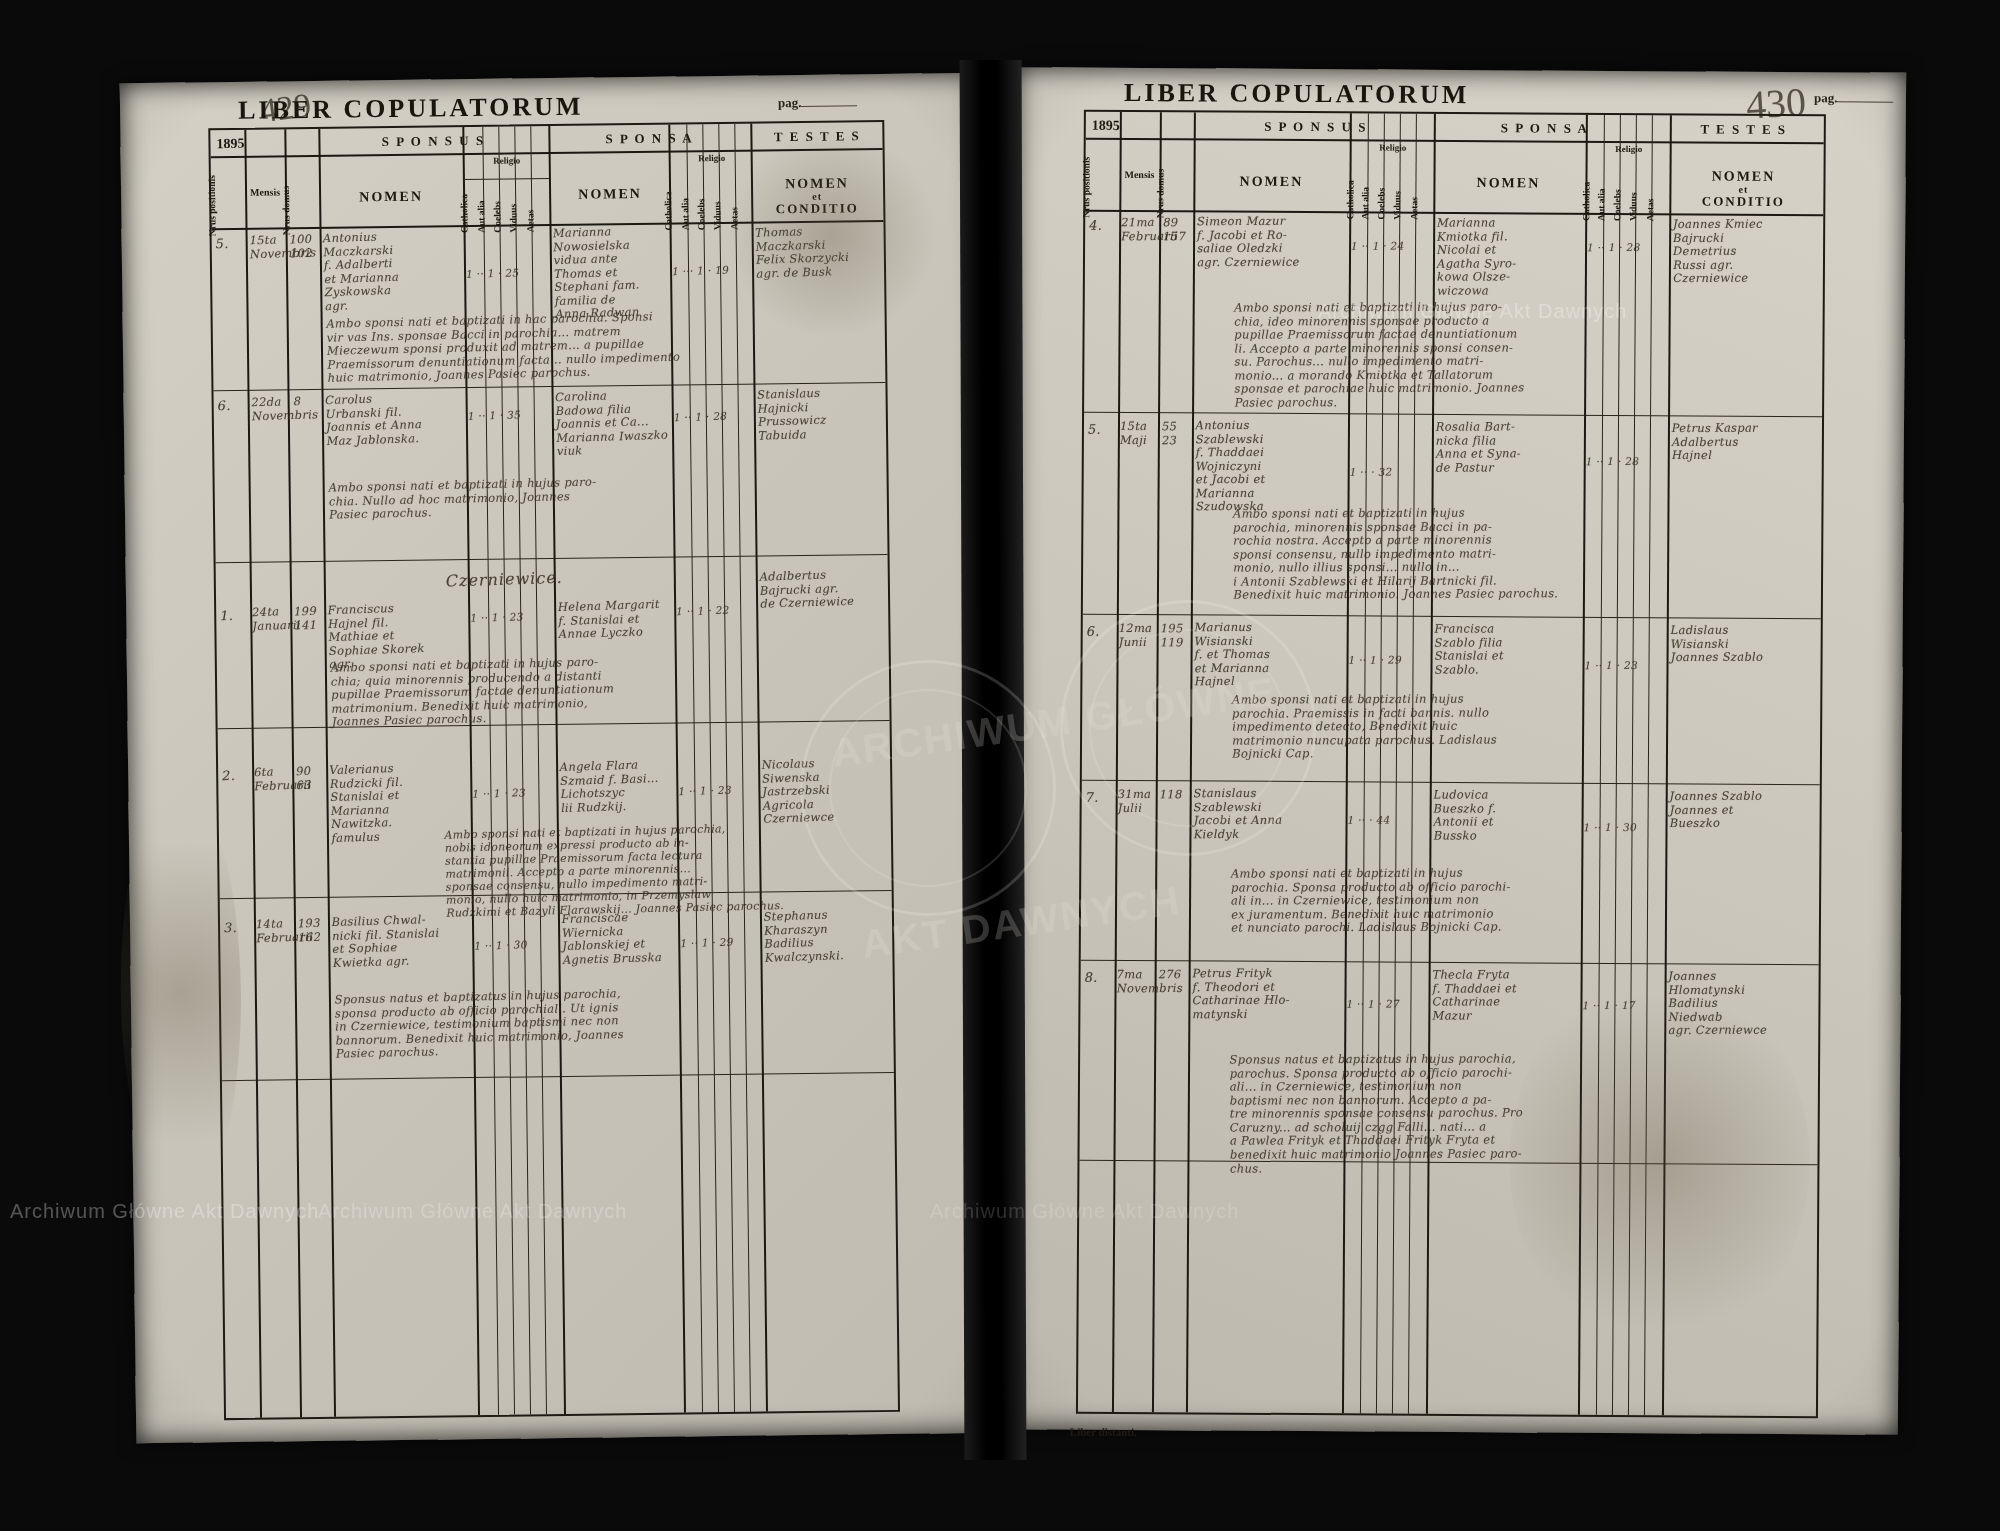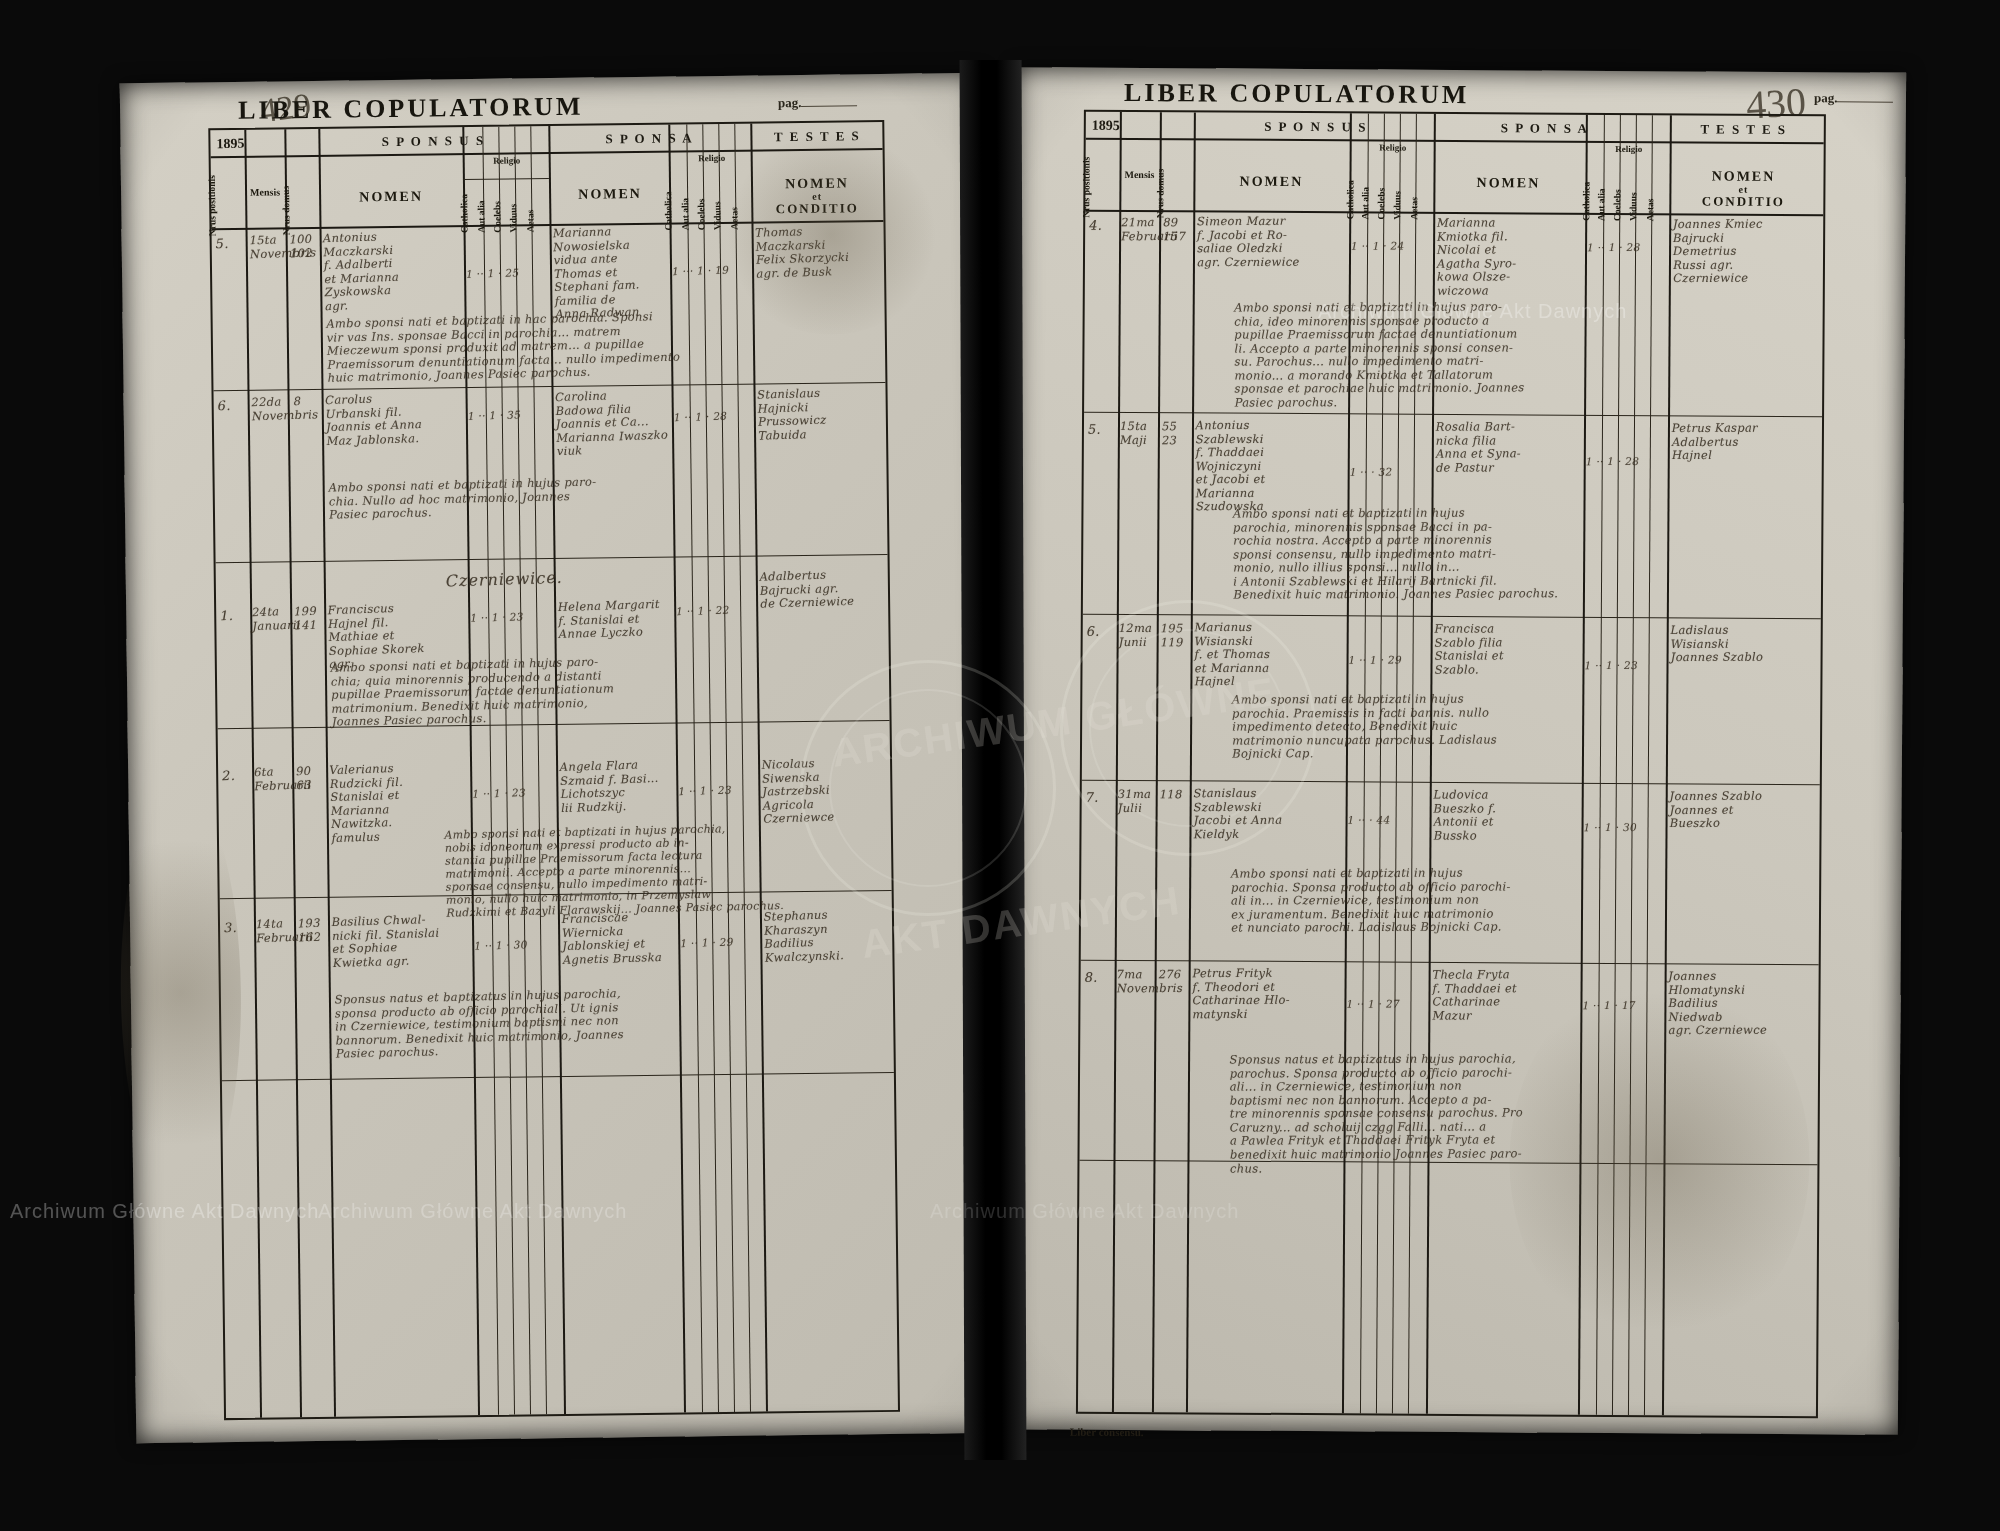--- a/index.html
+++ b/index.html
@@ -559,21 +559,21 @@
 parochus. Sponsa producto ab officio parochi-
 ali... in Czerniewice, testimonium non
 baptismi nec non bannorum. Accepto a pa-
 tre minorennis sponsae consensu parochus. Pro
 Caruzny... ad scholuij czgg Falli... nati... a
 a Pawlea Frityk et Thaddaei Frityk Fryta et
 benedixit huic matrimonio Joannes Pasiec paro-
 chus.</div>
       </div>
 
-      <div class="footnote" style="left:62px;top:1358px">Liber consensu.</div>
+      <div class="footnote" style="left:62px;top:1358px">Liber distanti.</div>
 
       <div class="stain" style="left:500px;top:900px;width:300px;height:380px;"></div>
       <div class="edge-shadow"></div>
     </div>
   </div>
 
   <div class="gutter"></div>
 
   <div class="wm" style="left:1318px;top:300px">Archiwum Główne Akt Dawnych</div>
   <div class="wm" style="left:10px;top:1200px">Archiwum Główne Akt Dawnych</div>

